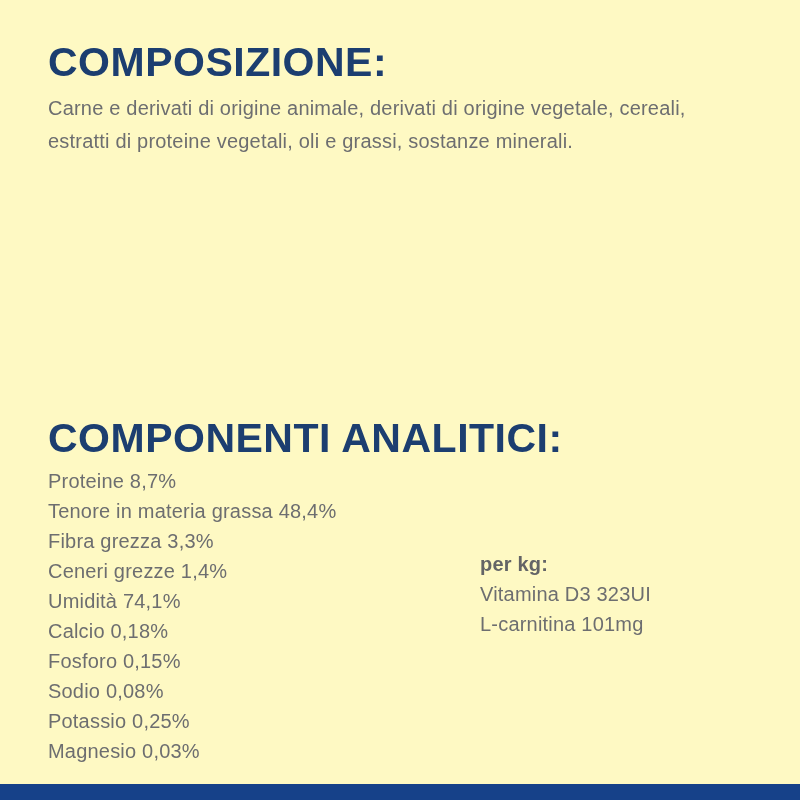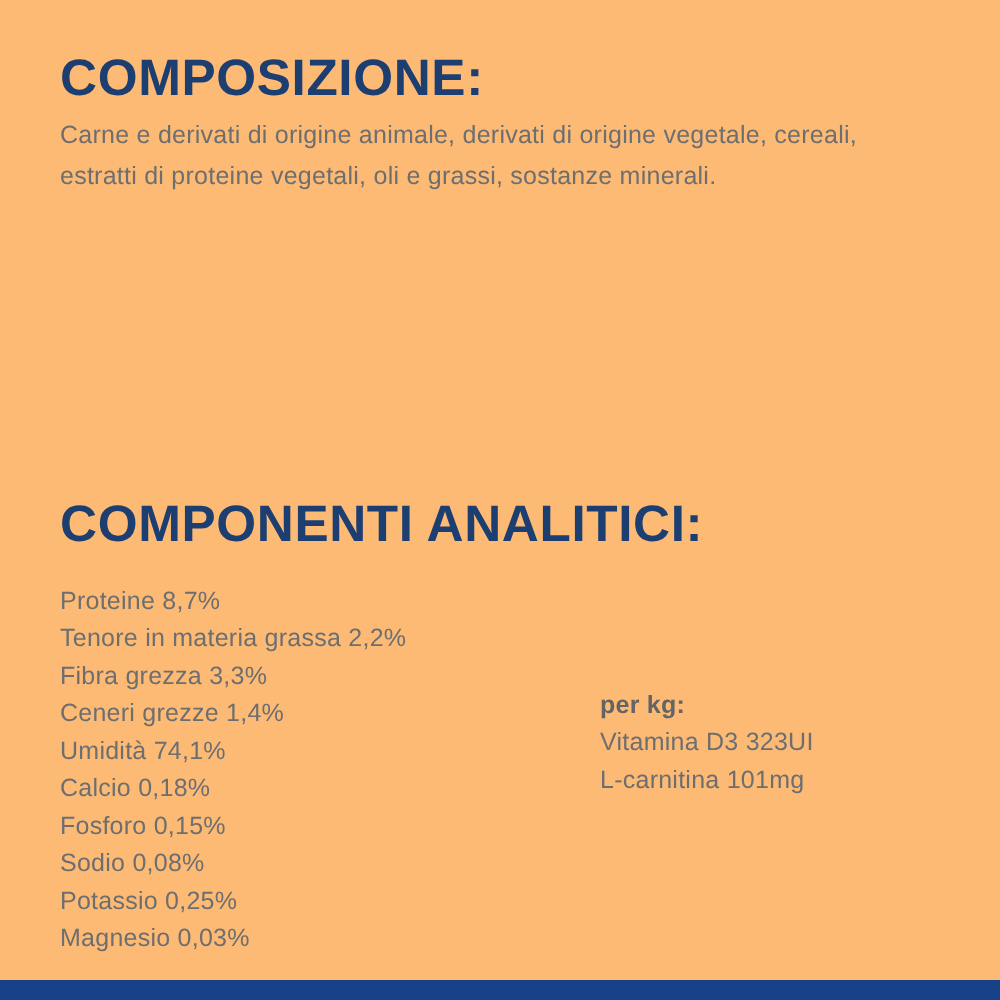--- a/index.html
+++ b/index.html
@@ -1,35 +1,35 @@
 <!DOCTYPE html>
 <html><head>
 <meta charset="utf-8">
 <style>
   * { margin: 0; padding: 0; box-sizing: border-box; }
   html, body { background: #ffffff; }
   .page {
     position: relative;
     width: 800px;
     height: 800px;
-    background: #fdba74;
+    background: #fef9c3;
     overflow: hidden;
     font-family: "Liberation Sans", "DejaVu Sans", sans-serif;
   }
   .heading {
     position: absolute;
     left: 48px;
     color: #1c3e70;
     font-size: 41px;
     font-weight: bold;
     letter-spacing: 0.5px;
     white-space: nowrap;
   }
   .h-composizione { top: 39px; }
-  .h-analitici   { top: 396px; text-align: center; }
+  .h-analitici   { top: 415px; text-align: center; }
   .body-text {
     color: #6d6e70;
     font-size: 20px;
   }
   .composition-paragraph {
     position: absolute;
     left: 48px;
     top: 92px;
     width: 690px;
     line-height: 33px;
@@ -68,21 +68,21 @@
 <div class="page">
 
   <h1 class="heading h-composizione">COMPOSIZIONE:</h1>
 
   <p class="body-text composition-paragraph">Carne e derivati di origine animale, derivati di origine vegetale, cereali, estratti di proteine vegetali, oli e grassi, sostanze minerali.</p>
 
   <h1 class="heading h-analitici">COMPONENTI ANALITICI:</h1>
 
   <div class="body-text components-list">
     <div>Proteine 8,7%</div>
-    <div>Tenore in materia grassa 2,2%</div>
+    <div>Tenore in materia grassa 48,4%</div>
     <div>Fibra grezza 3,3%</div>
     <div>Ceneri grezze 1,4%</div>
     <div>Umidità 74,1%</div>
     <div>Calcio 0,18%</div>
     <div>Fosforo 0,15%</div>
     <div>Sodio 0,08%</div>
     <div>Potassio 0,25%</div>
     <div>Magnesio 0,03%</div>
   </div>
 

